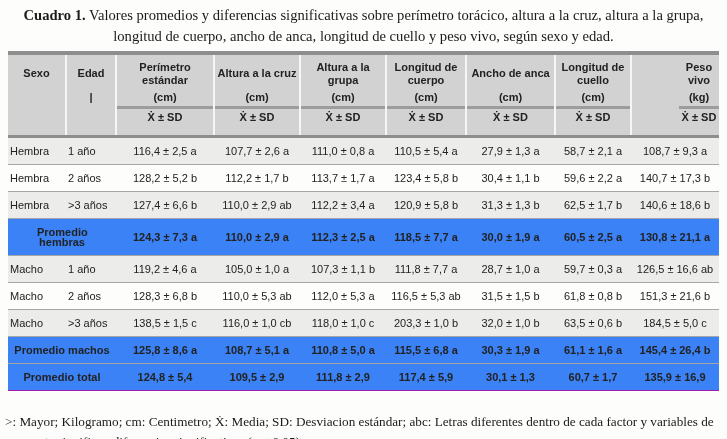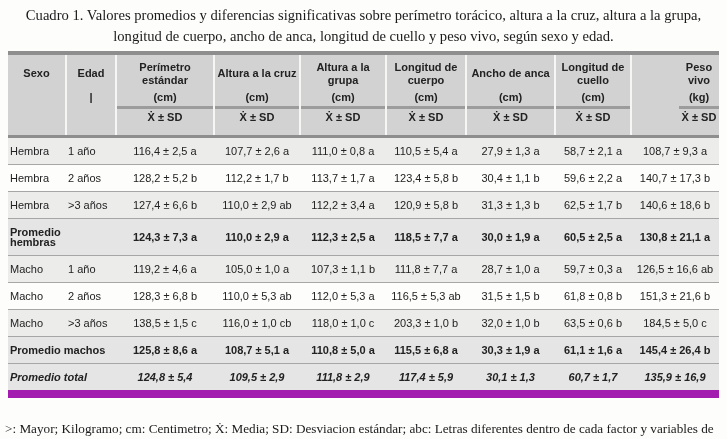--- a/index.html
+++ b/index.html
@@ -13,21 +13,21 @@
     color: #1a1a1a;
   }
   .page { width: 727px; height: 439px; }
 
   .caption {
     margin: 5px 8px 5px 8px;
     font-size: 14.6px;
     line-height: 1.42;
     text-align: center;
   }
-  .caption b { font-weight: normal; }
+  .caption b { font-weight: bold; }
 
   table.datatable {
     border-collapse: collapse;
     table-layout: fixed;
     width: 711px;
     margin: 0 8px;
     font-family: "Liberation Sans", sans-serif;
     font-size: 11px;
     color: #222;
   }
@@ -60,25 +60,25 @@
   .h-div.blank { border-top: 3px solid transparent; }
   .h-stat { height: 26px; line-height: 16px; text-align: center; }
 
   
   tbody td {
     border-bottom: 1px solid #a6a6a6;
     padding: 8px 2px;
     line-height: 10px;
     vertical-align: middle;
   }
-  tbody tr:last-child td { border-bottom: 8px solid #a21caf; font-style: italic; }
+  tbody tr:last-child td { border-bottom: 1px solid #a21caf; }
 
   tr.shade td { background: #ececeb; }
   tr.white td { background: #fdfdfc; }
-  tr.avg   td { background: #e5e5e5; font-weight: bold; }
+  tr.avg   td { background: #3b82f6; font-weight: bold; text-align: center; }
 
   td.sexo, td.edad { text-align: left; }
   td.val { text-align: center; }
   .wrap-label { display: inline-block; width: 50px; }
 
   .footnote {
     margin: 21px 6px 0 5px;
     font-size: 13.2px;
     line-height: 1.5;
     text-align: left;

